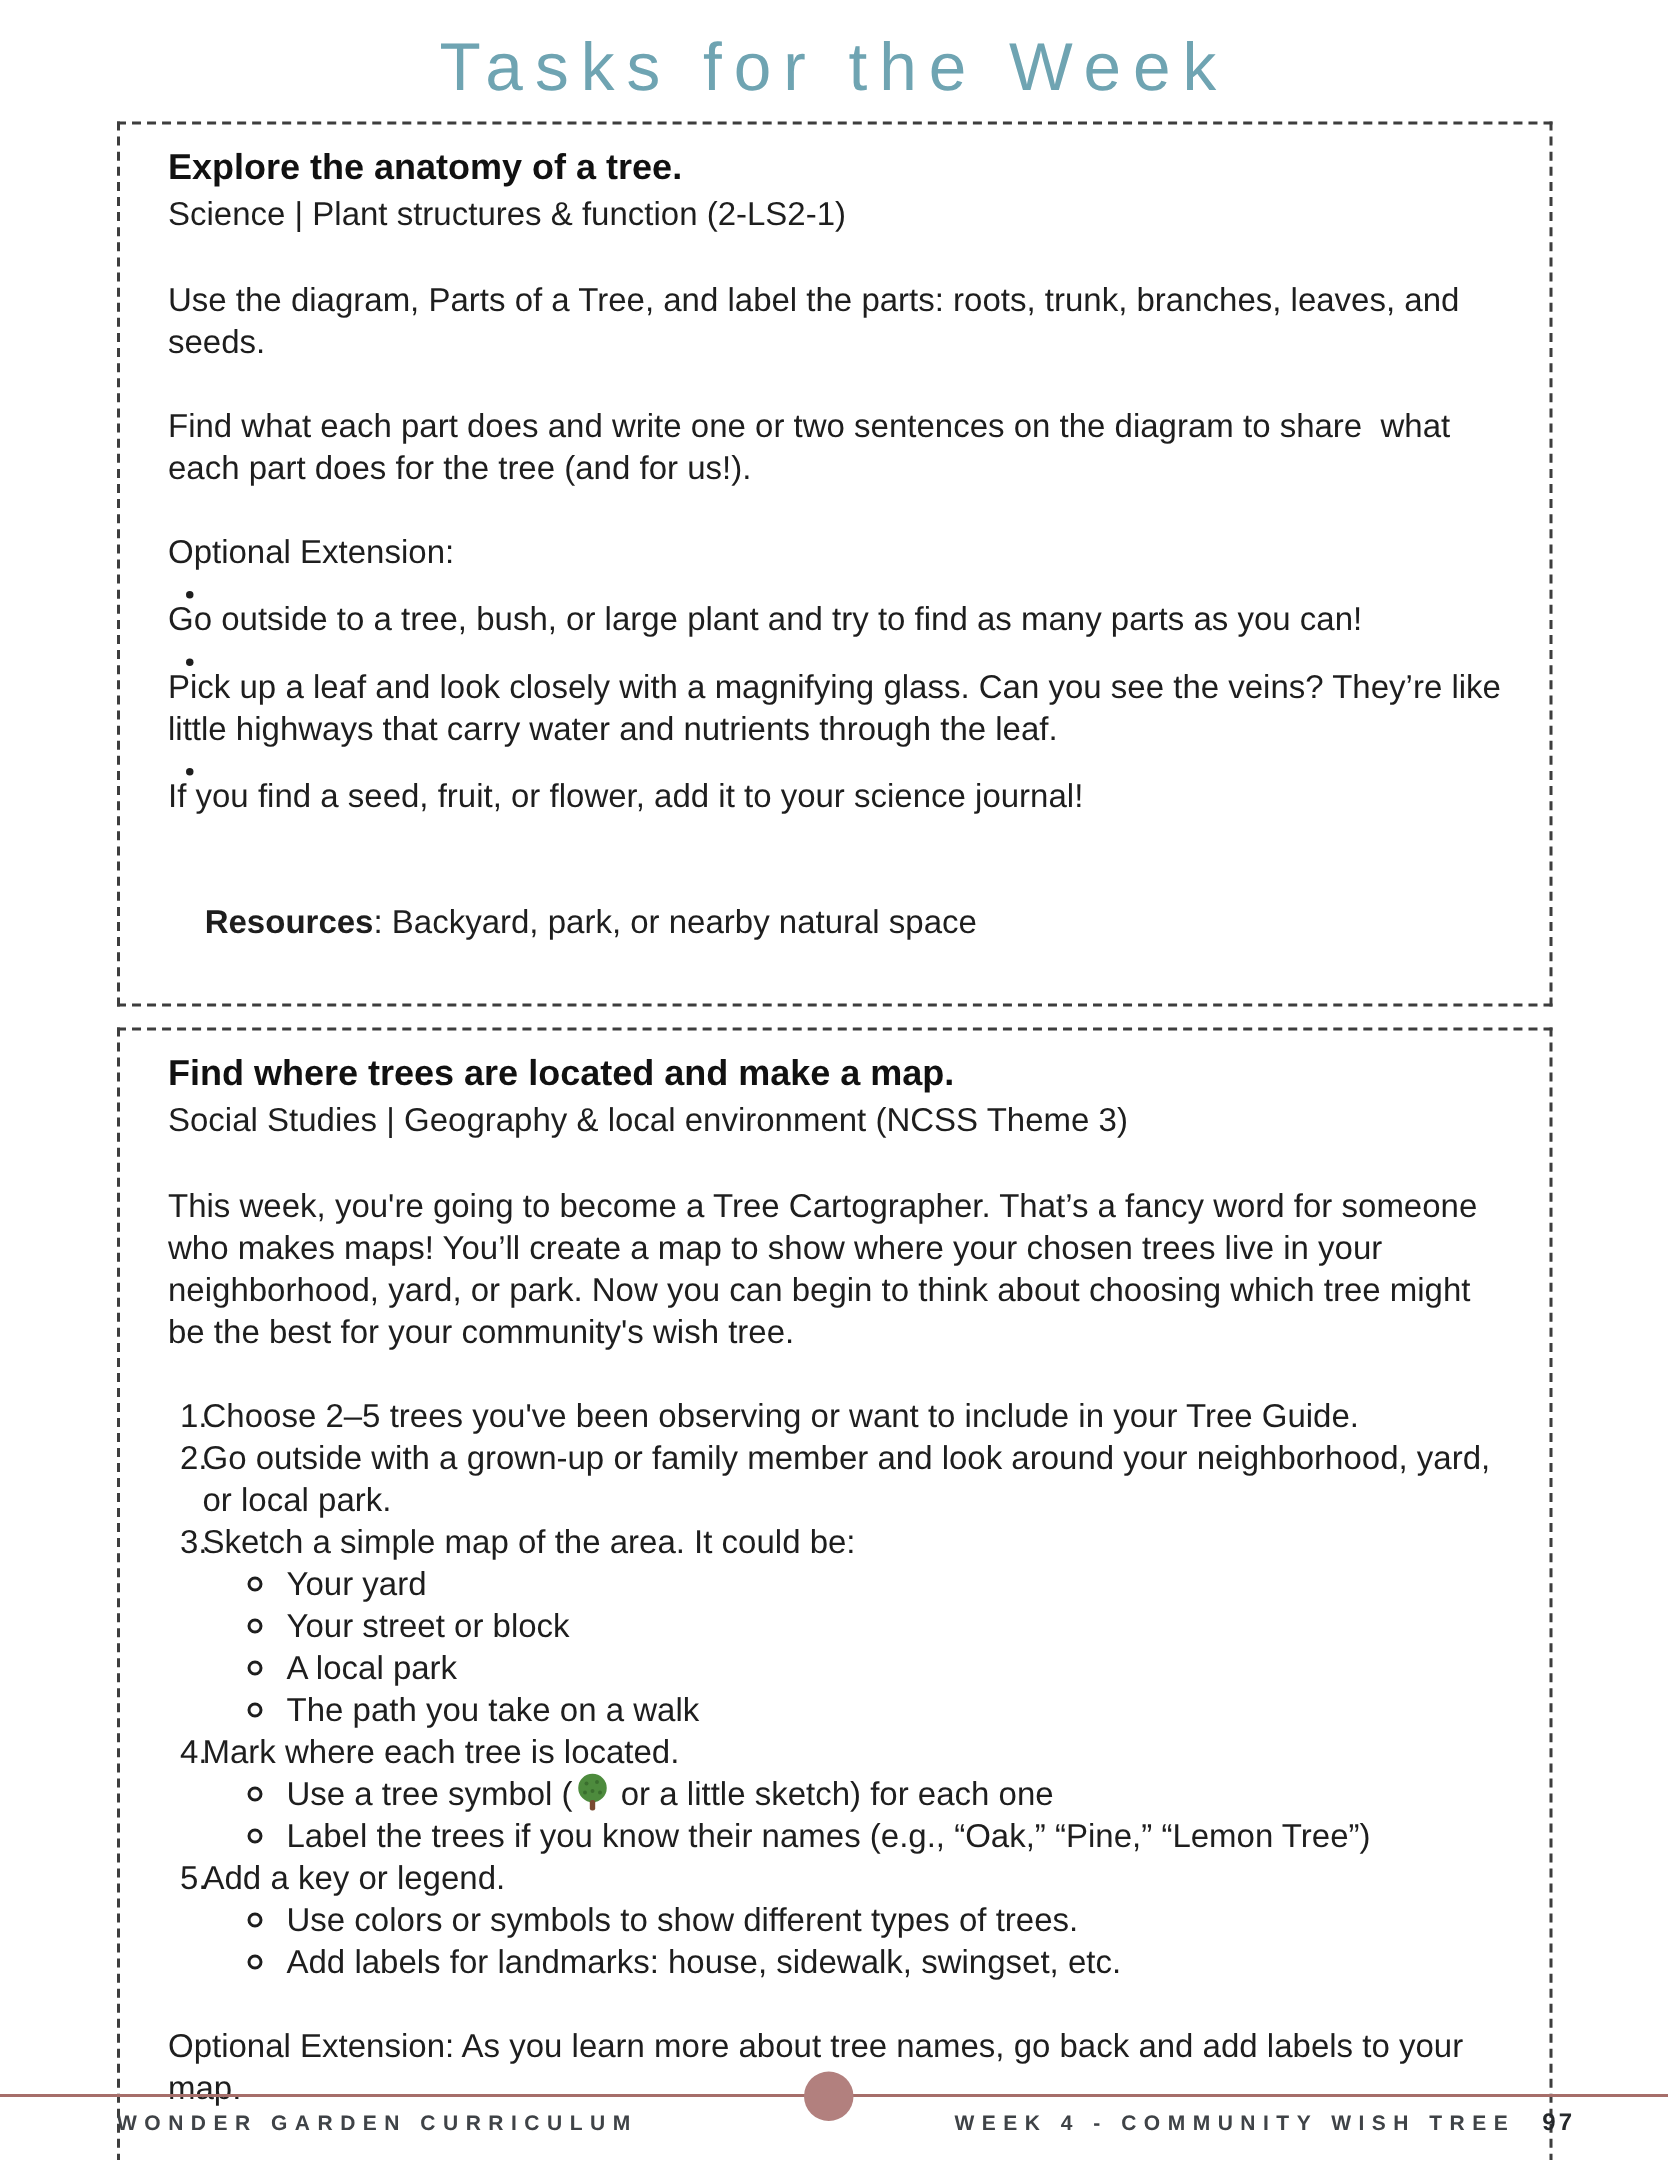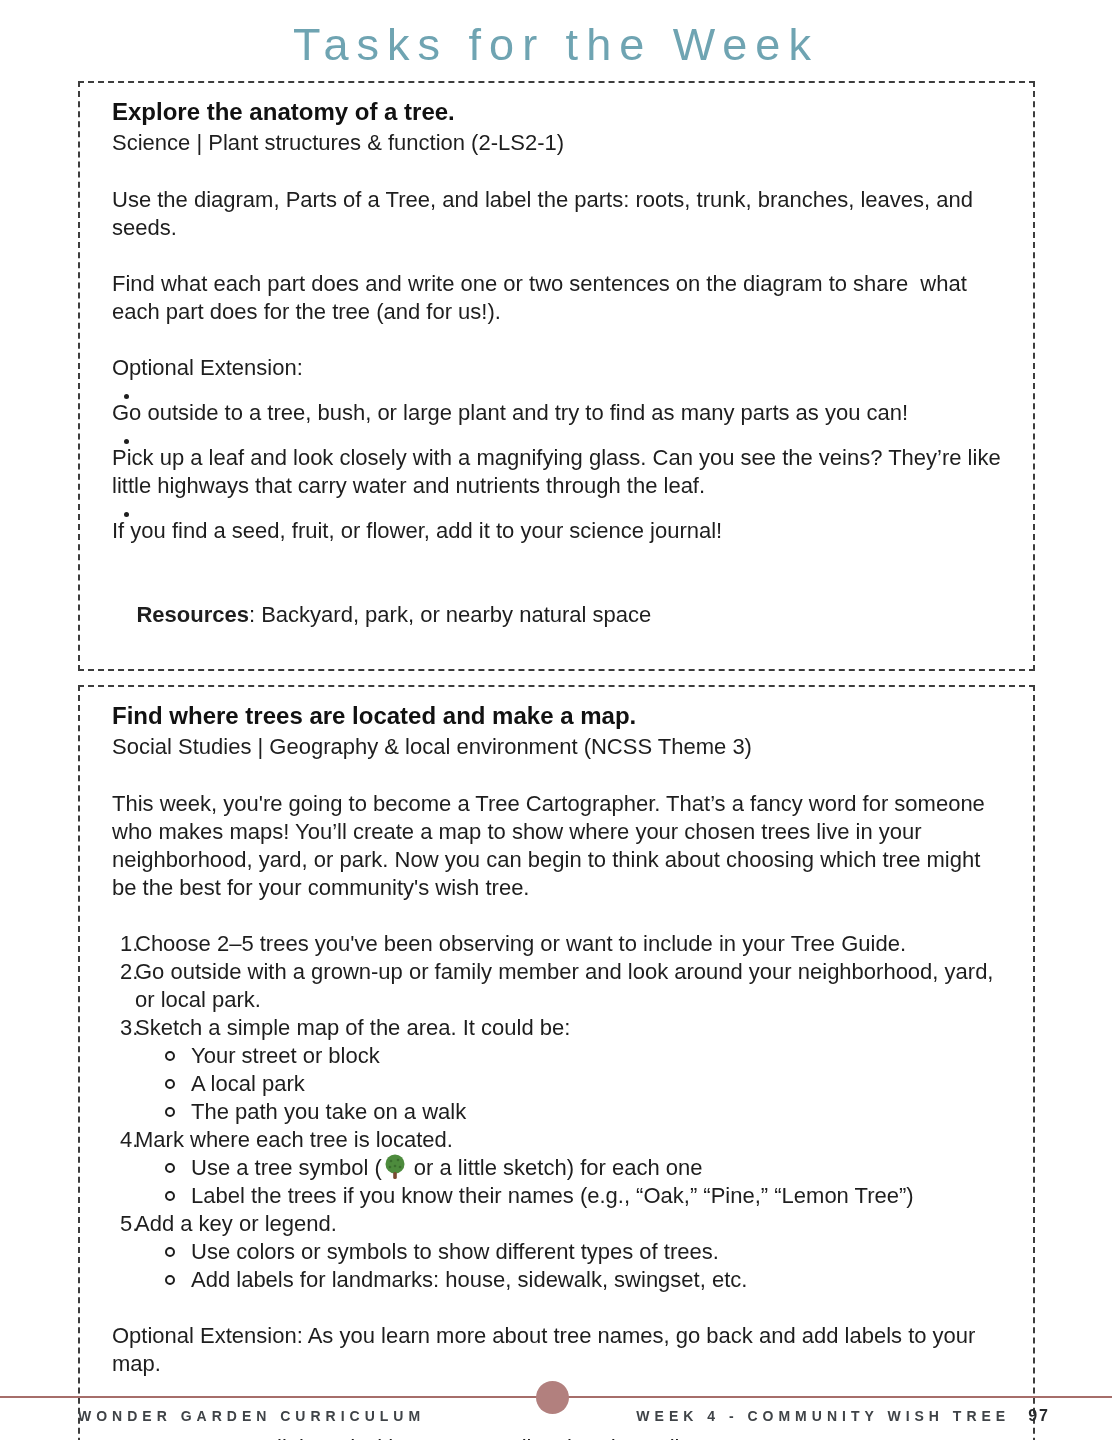--- a/index.html
+++ b/index.html
@@ -165,20 +165,24 @@
   <div class="step-row">
     <span class="step-num">2.</span>
     <span class="step-text">Go outside with a grown-up or family member and look around your neighborhood, yard, or local park.</span>
   </div>
   <div class="step-row">
     <span class="step-num">3.</span>
     <span class="step-text">Sketch a simple map of the area. It could be:</span>
   </div>
   <div class="sub-row">
     <span class="sub-circle"></span>
+    <span class="sub-text">Your yard</span>
+  </div>
+  <div class="sub-row">
+    <span class="sub-circle"></span>
     <span class="sub-text">Your street or block</span>
   </div>
   <div class="sub-row">
     <span class="sub-circle"></span>
     <span class="sub-text">A local park</span>
   </div>
   <div class="sub-row">
     <span class="sub-circle"></span>
     <span class="sub-text">The path you take on a walk</span>
   </div>

